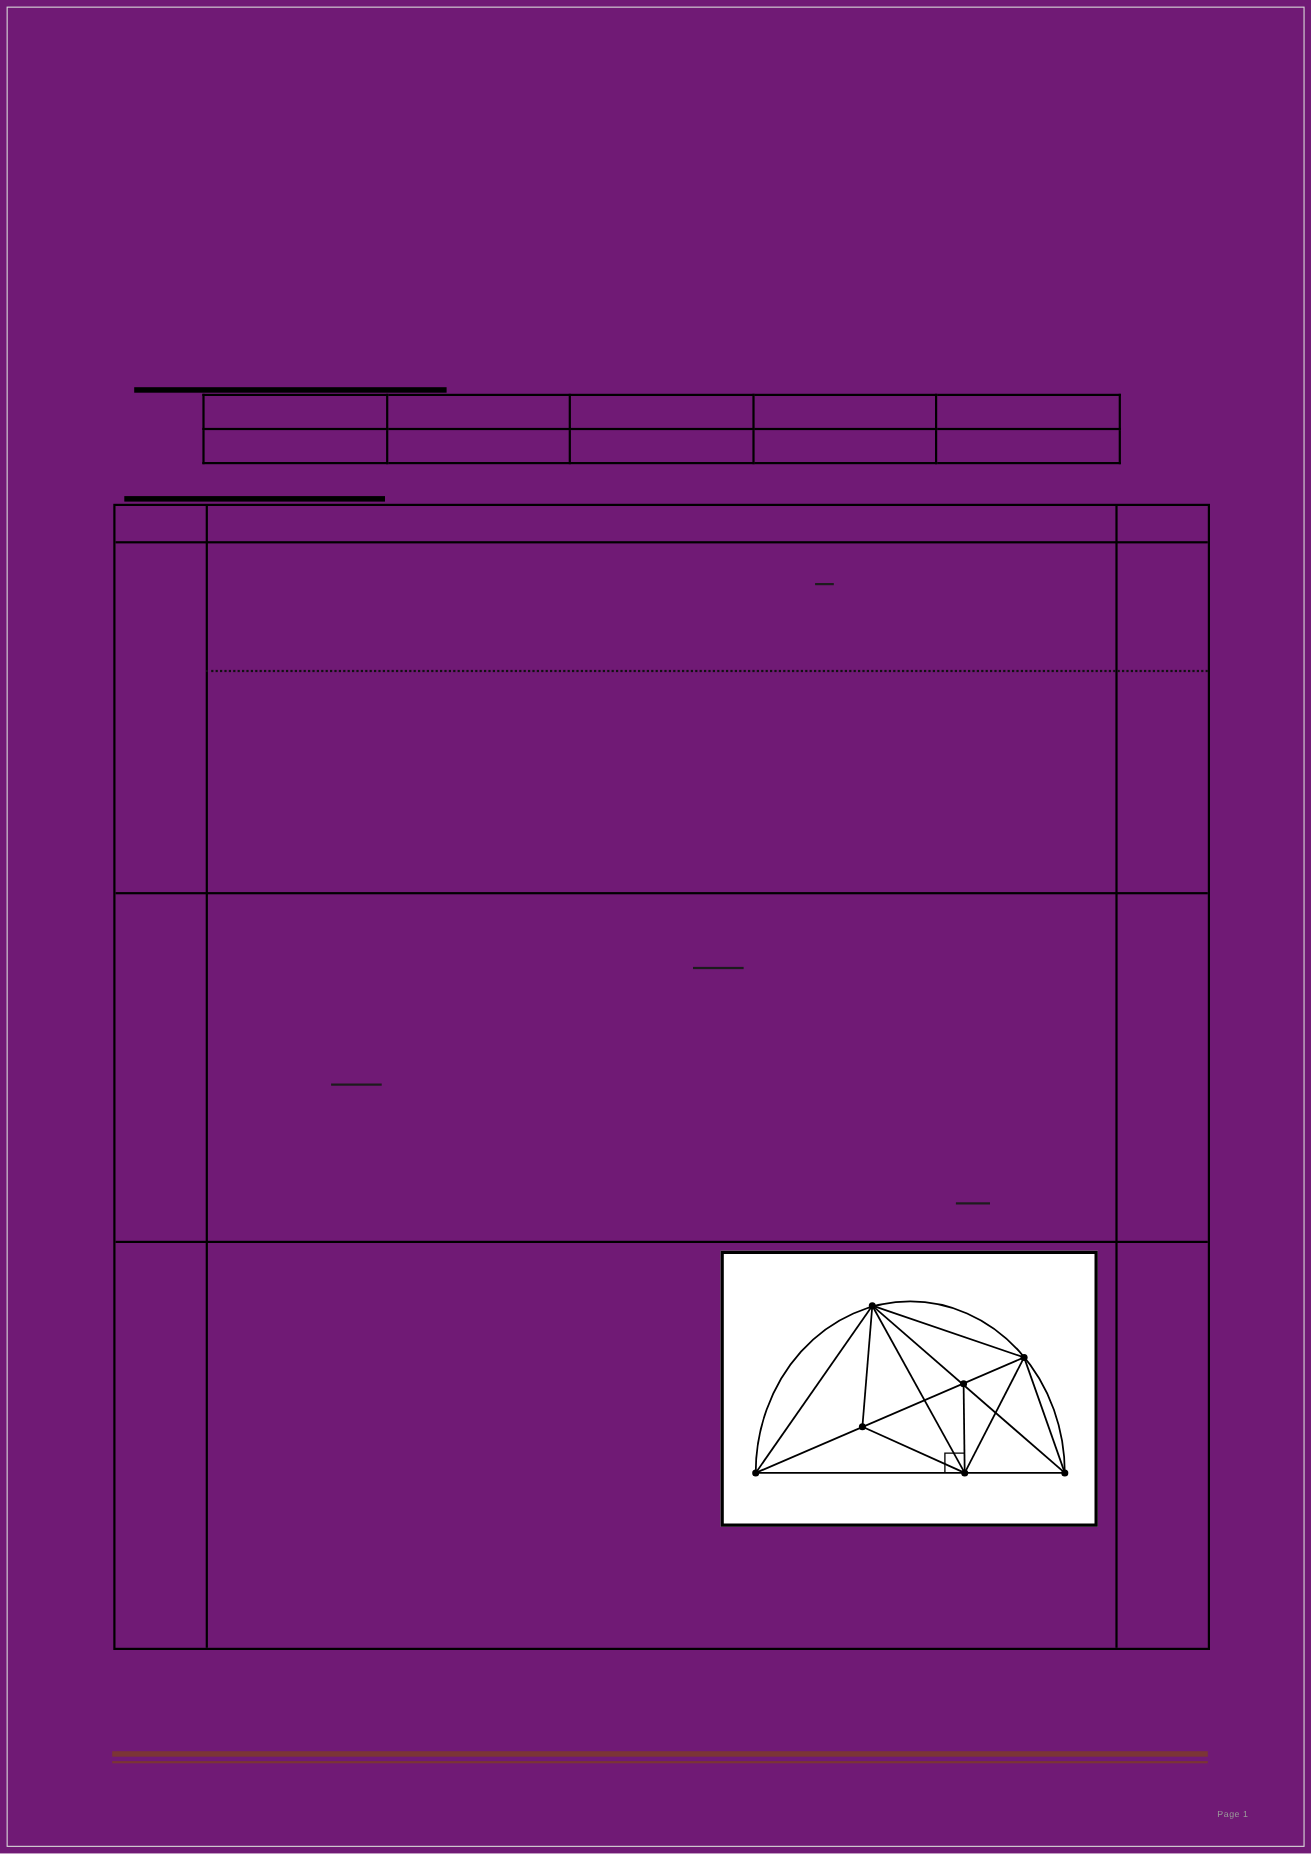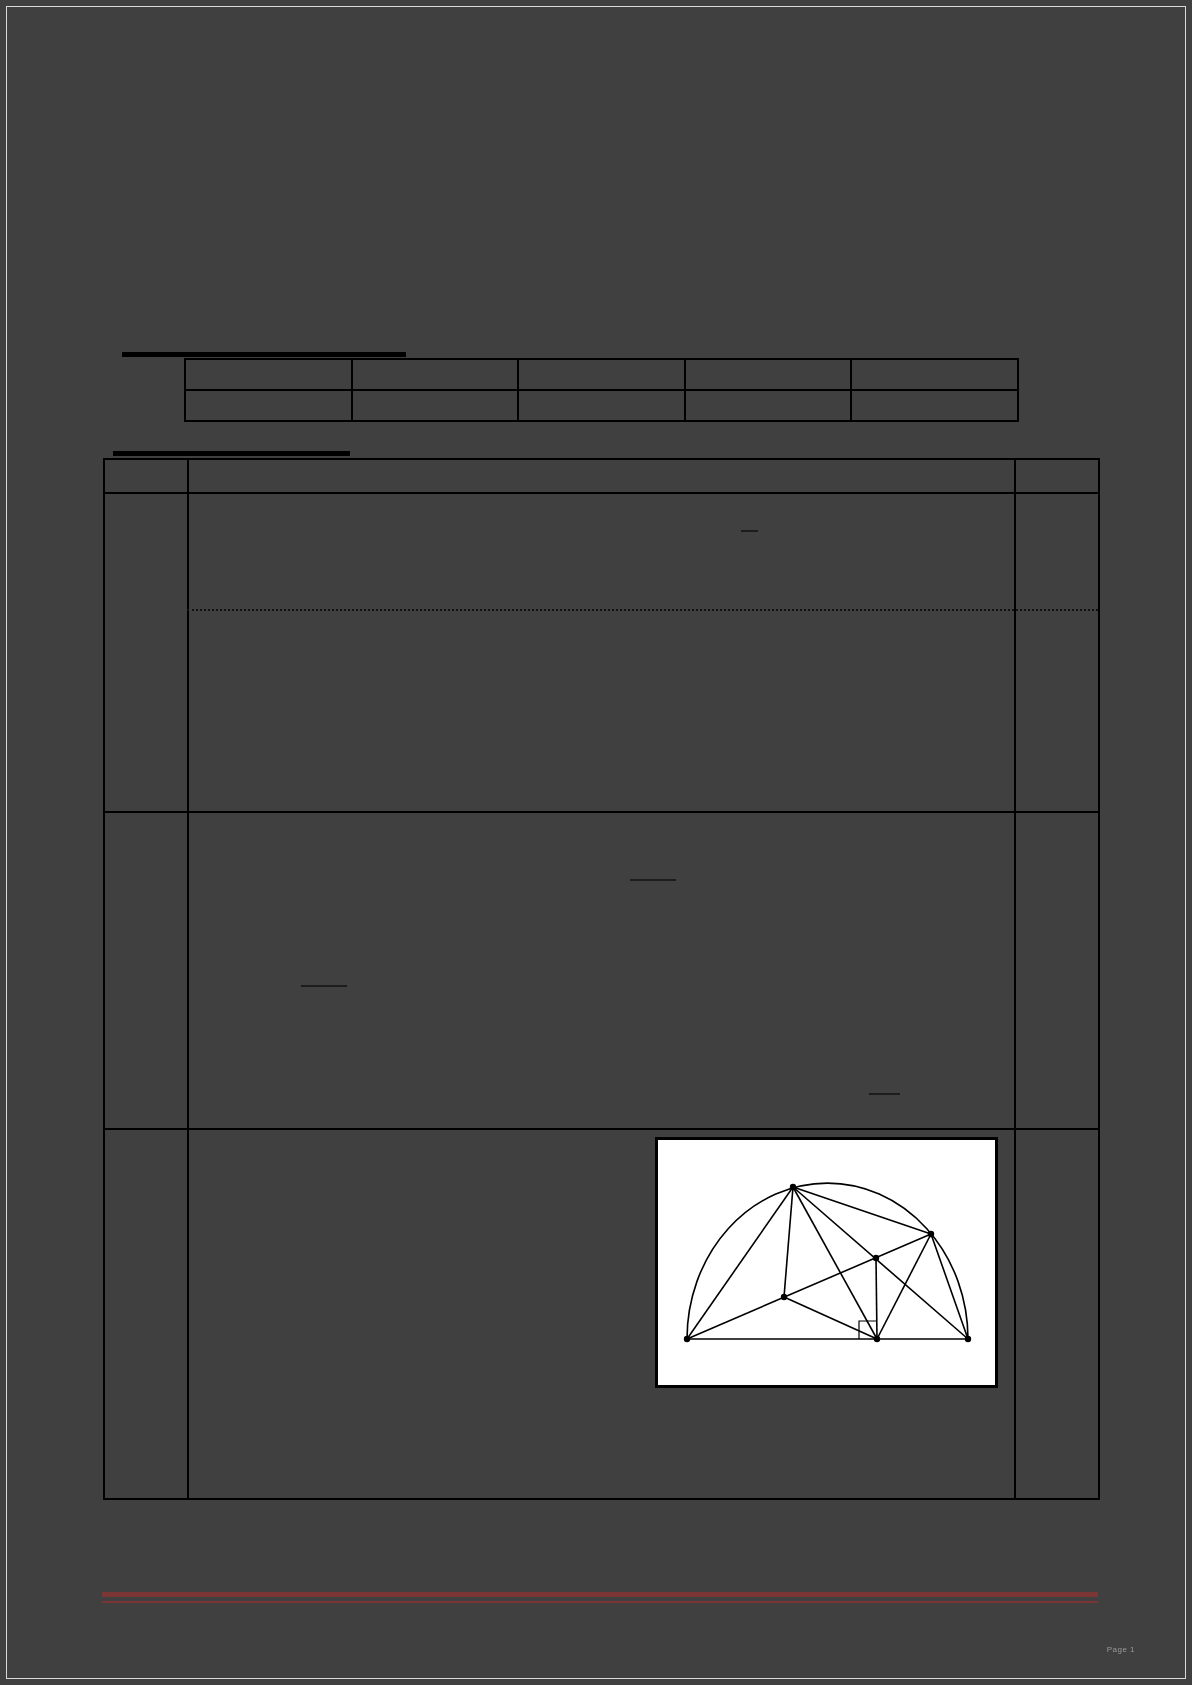--- a/index.html
+++ b/index.html
@@ -1,17 +1,17 @@
 <!DOCTYPE html>
 <html><head>
 <meta charset="utf-8">
 <style>
   html,body{margin:0;padding:0;background:#ffffff;}
   body{font-family:"Liberation Sans", sans-serif;}
-  .page{position:relative;width:1192px;height:1685px;background:#404040;overflow:hidden;}
+  .page{position:relative;width:1192px;height:1685px;background:#701a75;overflow:hidden;}
   .page-frame{position:absolute;inset:6px;border:1px solid #d9d9d9;pointer-events:none;}
   .hbar{position:absolute;background:#000;}
   
   .grade-table{position:absolute;left:184px;top:358px;width:835px;border-collapse:collapse;table-layout:fixed;}
   .grade-table td{border:2px solid #000;height:29px;padding:0;}
   
   .task-table{position:absolute;left:103px;top:458px;width:997px;height:1042px;border:2px solid #000;box-sizing:border-box;}
   .task-table .vline{position:absolute;top:0;bottom:0;width:2px;background:#000;}
   .task-table .hline{position:absolute;left:0;right:0;height:2px;background:#000;}
   .task-table .dotline{position:absolute;left:82px;right:0;height:0;border-top:2px dotted #111;}

